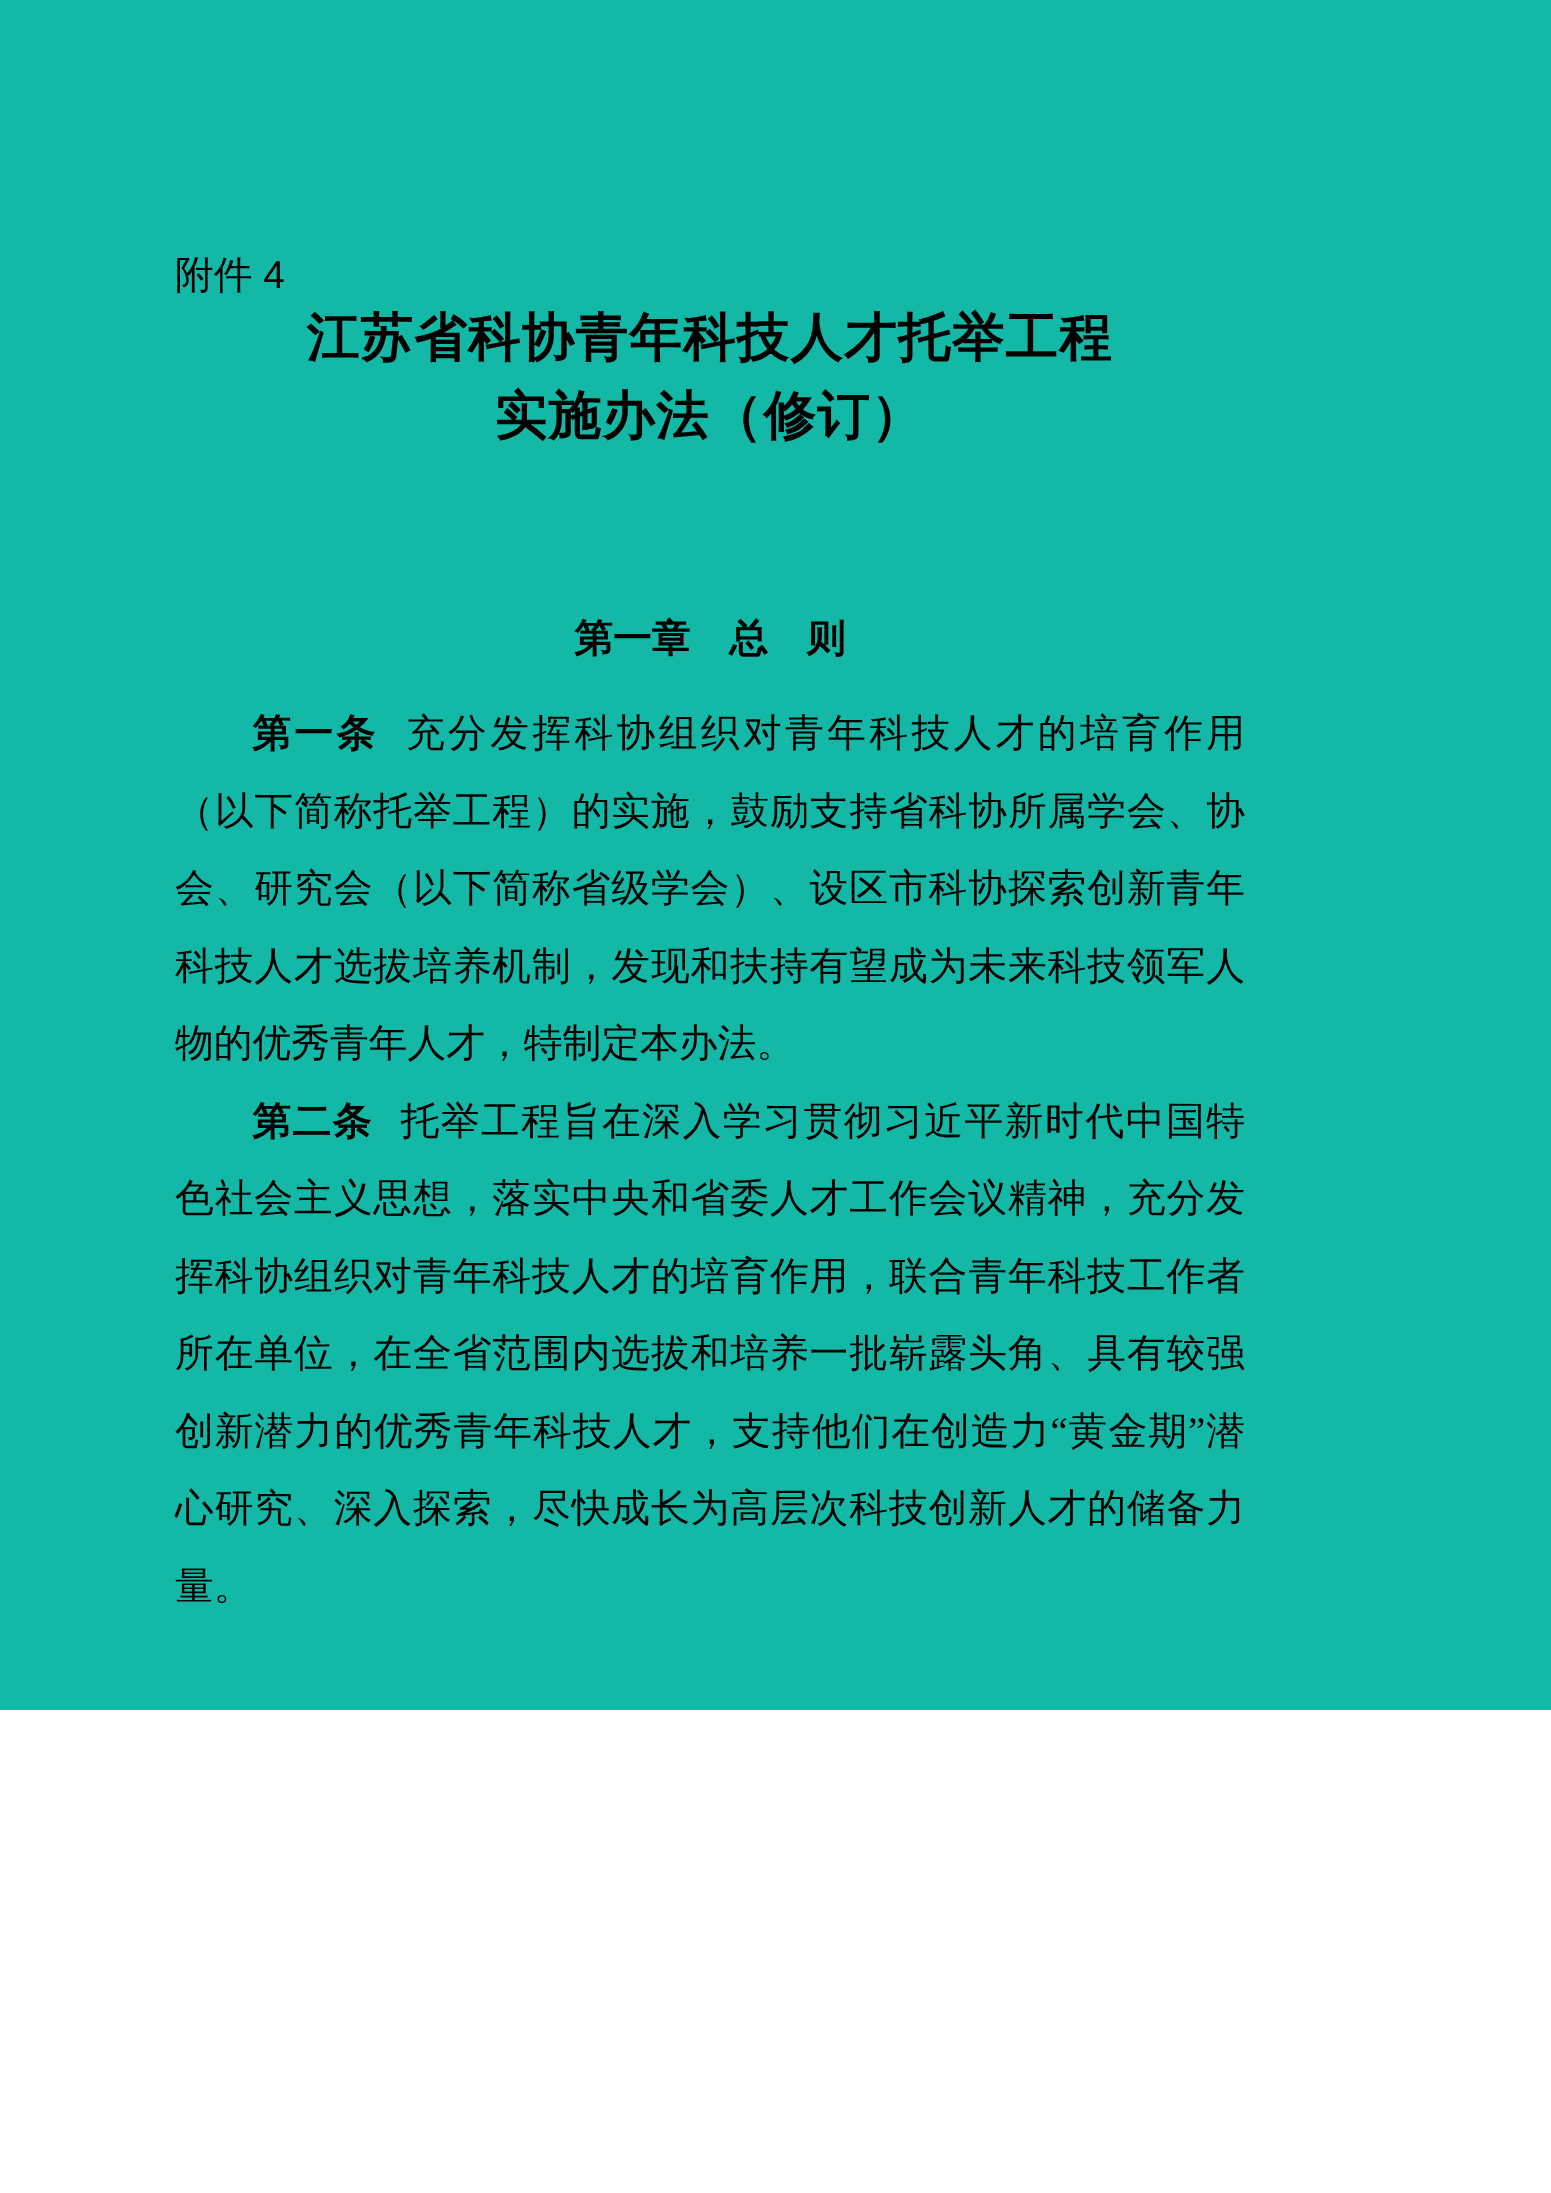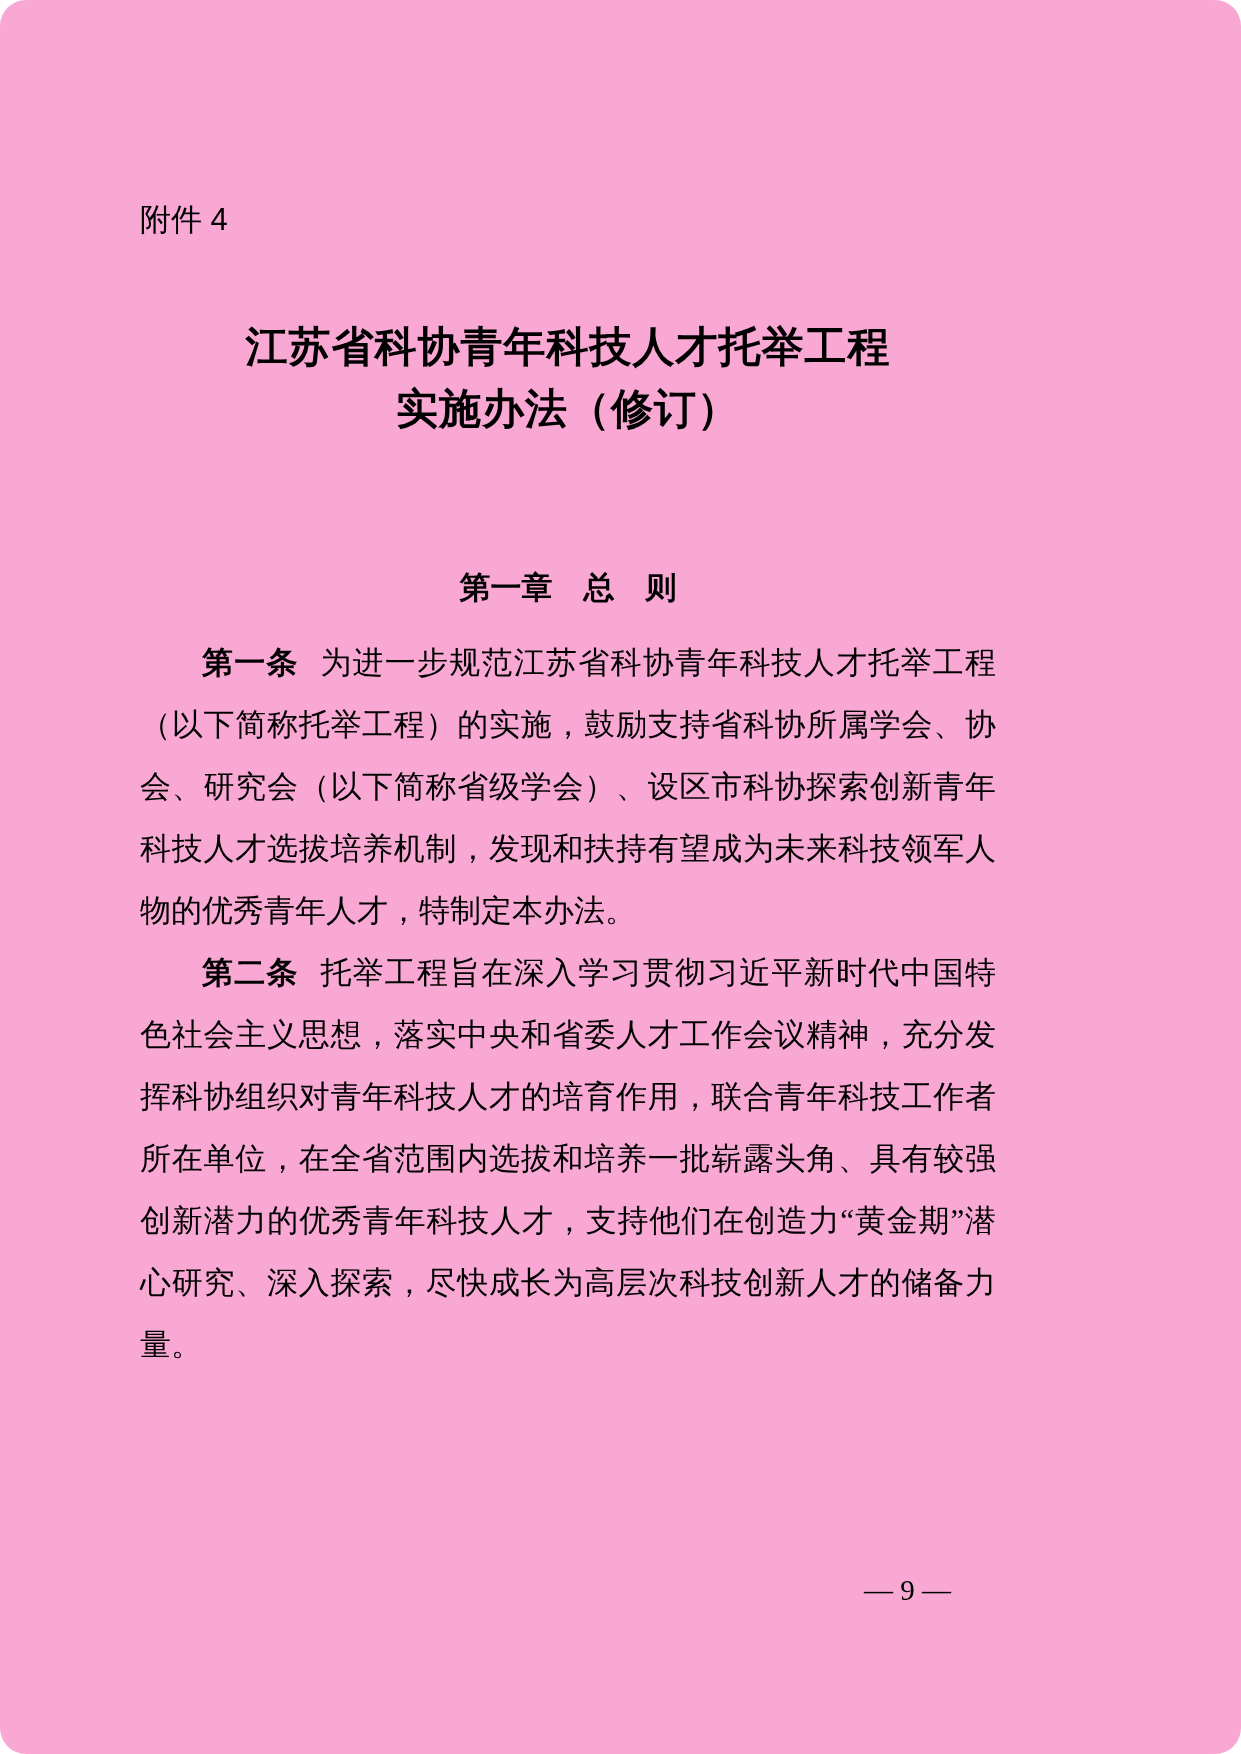--- a/index.html
+++ b/index.html
@@ -3,41 +3,39 @@
 <meta charset="utf-8">
 <style>
   html, body {
     margin: 0;
     padding: 0;
     background: #ffffff;
   }
   .page {
     position: relative;
     width: 1241px;
-    height: 1754px;
-    background: #f9a8d4;
+    height: 1368px;
+    background: #14b8a6;
     color: #000000;
     overflow: hidden;
-    border-radius: 26px;
   }
   .content {
     position: absolute;
     left: 140px;
     top: 0;
     width: 856px;
   }
   .attachment-label {
     margin-top: 200px;
     font-family: "Liberation Sans", "DejaVu Sans", sans-serif;
     font-size: 31px;
     line-height: 40px;
     color: #000000;
   }
   .doc-title {
-    margin-top: 76px;
     text-align: center;
     font-family: "Liberation Serif", "DejaVu Serif", serif;
     font-weight: 700;
     font-size: 42px;
     line-height: 62px;
     letter-spacing: 1px;
   }
   .chapter-heading {
     margin-top: 130px;
     text-align: center;
@@ -83,21 +81,21 @@
 
     <div class="doc-title">
       <div>江苏省科协青年科技人才托举工程</div>
       <div>实施办法（修订）</div>
     </div>
 
     <div class="chapter-heading">第一章　总　则</div>
 
     <div class="body-text">
       <p class="article">
-        <span class="term">第一条</span><span>为进一步规范江苏省科协青年科技人才托举工程（以下简称托举工程）的实施，鼓励支持省科协所属学会、协会、研究会（以下简称省级学会）、设区市科协探索创新青年科技人才选拔培养机制，发现和扶持有望成为未来科技领军人物的优秀青年人才，特制定本办法。</span>
+        <span class="term">第一条</span><span>充分发挥科协组织对青年科技人才的培育作用（以下简称托举工程）的实施，鼓励支持省科协所属学会、协会、研究会（以下简称省级学会）、设区市科协探索创新青年科技人才选拔培养机制，发现和扶持有望成为未来科技领军人物的优秀青年人才，特制定本办法。</span>
       </p>
       <p class="article">
         <span class="term">第二条</span><span>托举工程旨在深入学习贯彻习近平新时代中国特色社会主义思想，落实中央和省委人才工作会议精神，充分发挥科协组织对青年科技人才的培育作用，联合青年科技工作者所在单位，在全省范围内选拔和培养一批崭露头角、具有较强创新潜力的优秀青年科技人才，支持他们在创造力“黄金期”潜心研究、深入探索，尽快成长为高层次科技创新人才的储备力量。</span>
       </p>
     </div>
 
   </div>
 
   <div class="page-number">— 9 —</div>
 </div>

